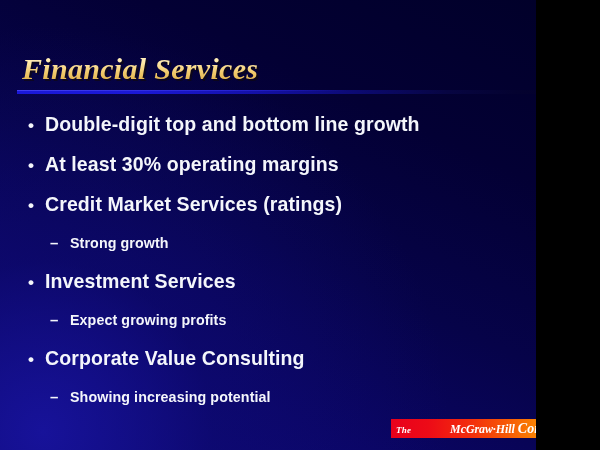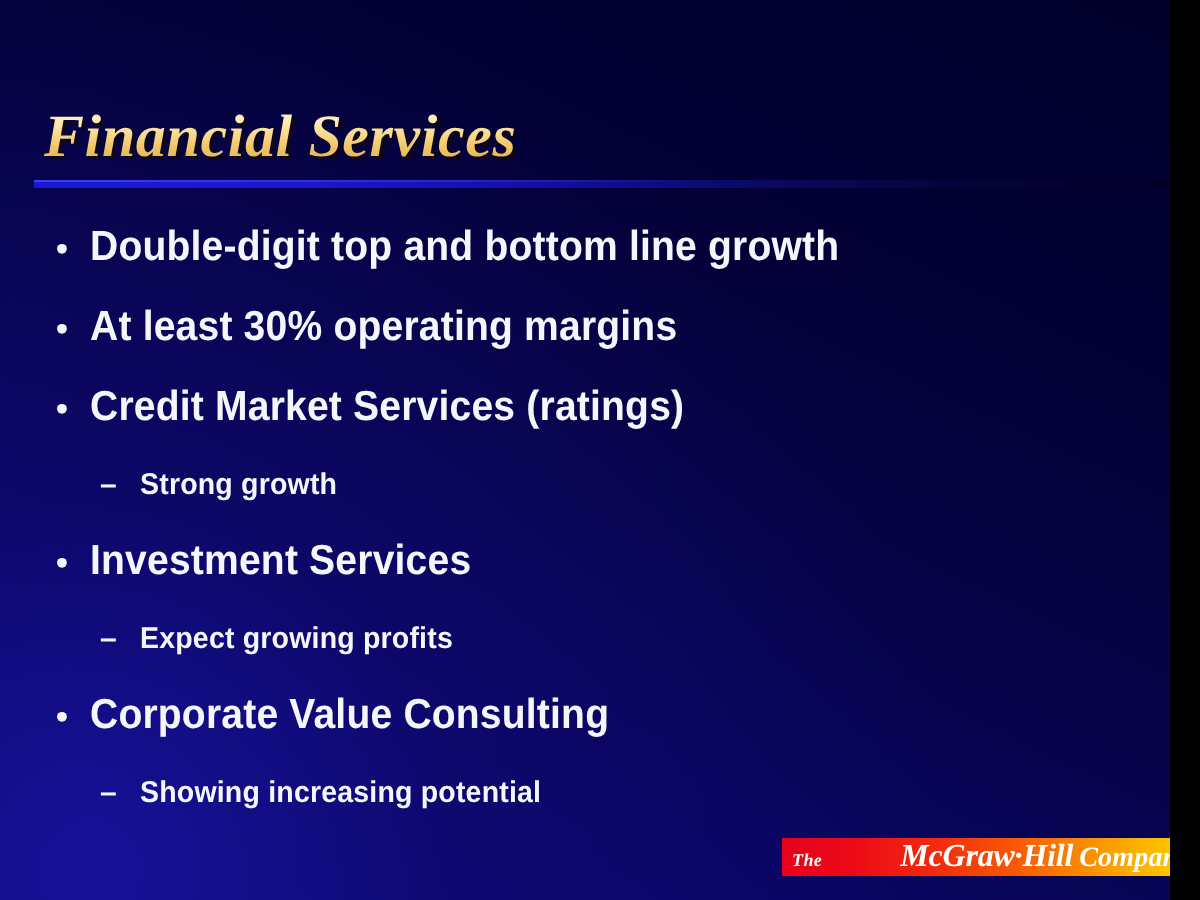--- a/index.html
+++ b/index.html
@@ -2,21 +2,21 @@
 <html><head>
 <meta charset="utf-8">
 <style>
   html, body {
     margin: 0;
     padding: 0;
     background: #000;
   }
   #slide {
     position: relative;
-    width: 585px;
+    width: 536px;
     height: 450px;
     overflow: hidden;
     background: #3b82f6;
     font-family: "Liberation Sans", sans-serif;
     -webkit-font-smoothing: none;
   }
   
   #bg-base {
     position: absolute;
     inset: 0;
@@ -167,21 +167,21 @@
     font-style: italic;
     font-family: Liberation Serif, serif;
   }
   .lg-the {
     font-size: 9px;
     font-weight: bold;
     font-style: italic;
     letter-spacing: 0.2px;
   }
   .lg-mh {
-    font-size: 16px;
+    font-size: 12px;
     font-weight: bold;
     font-style: italic;
     letter-spacing: -0.1px;
     margin-left: 3px;
     padding-left: 36px;
   }
   .lg-co {
     font-size: 14px;
     font-weight: bold;
     font-style: italic;

